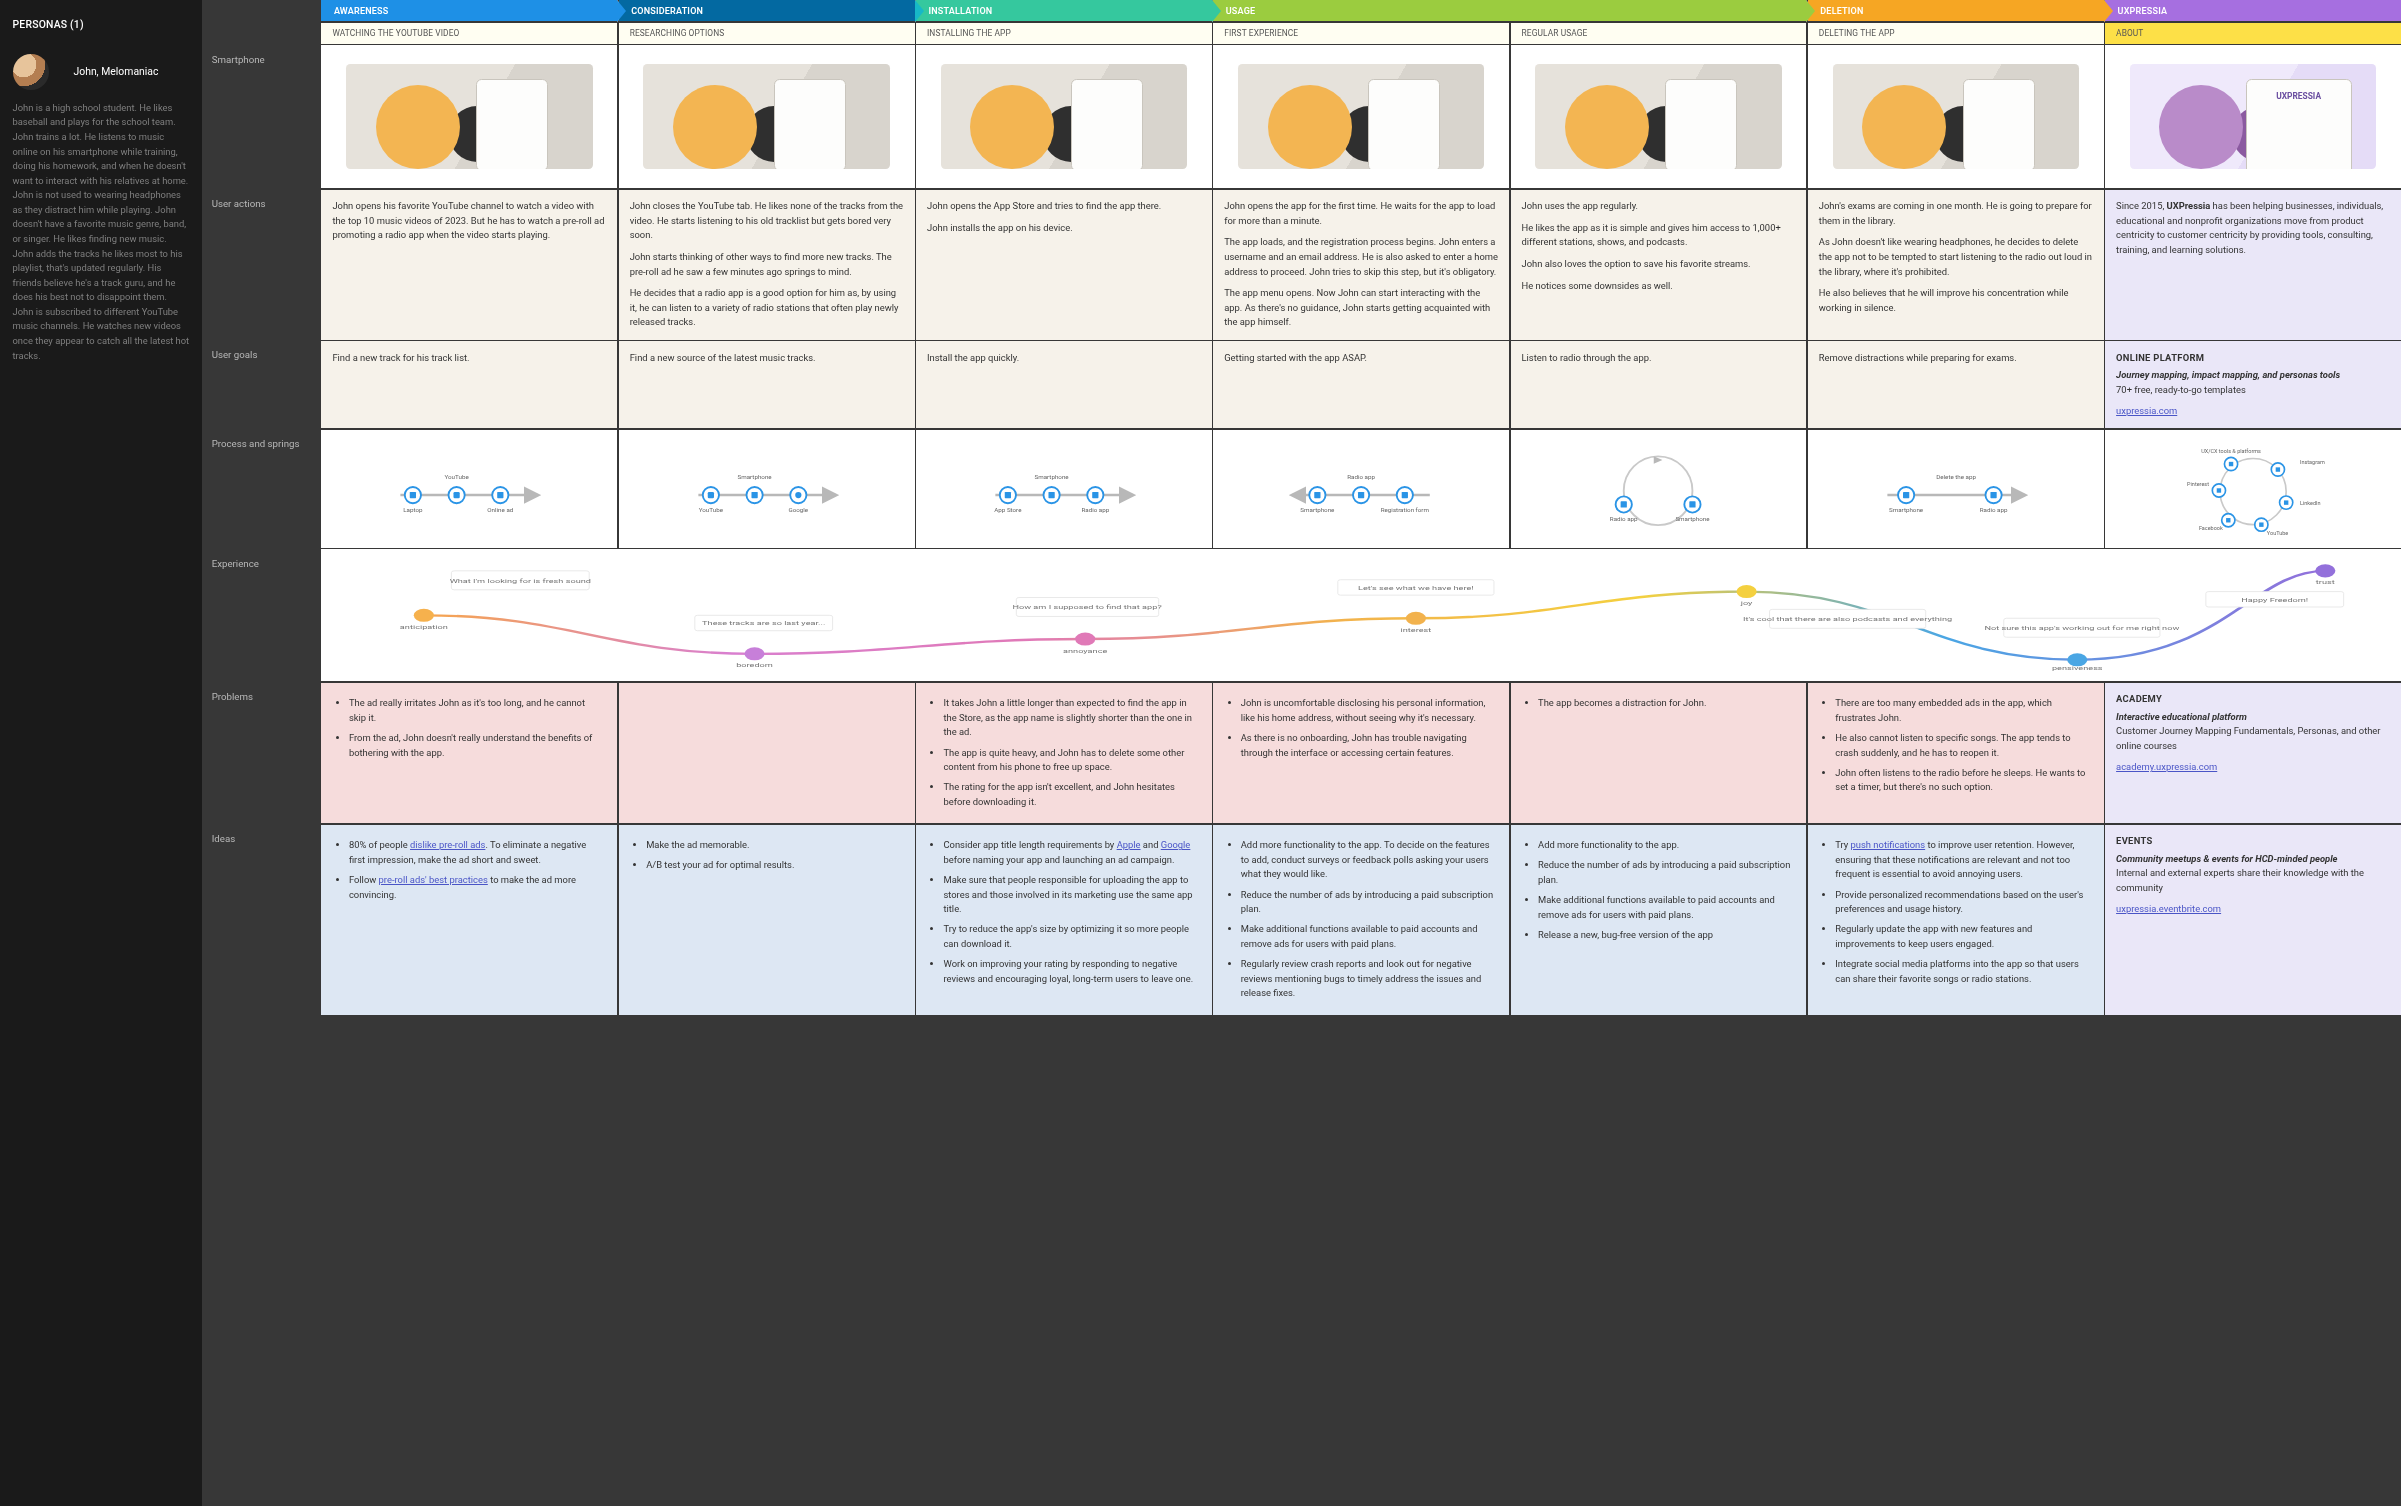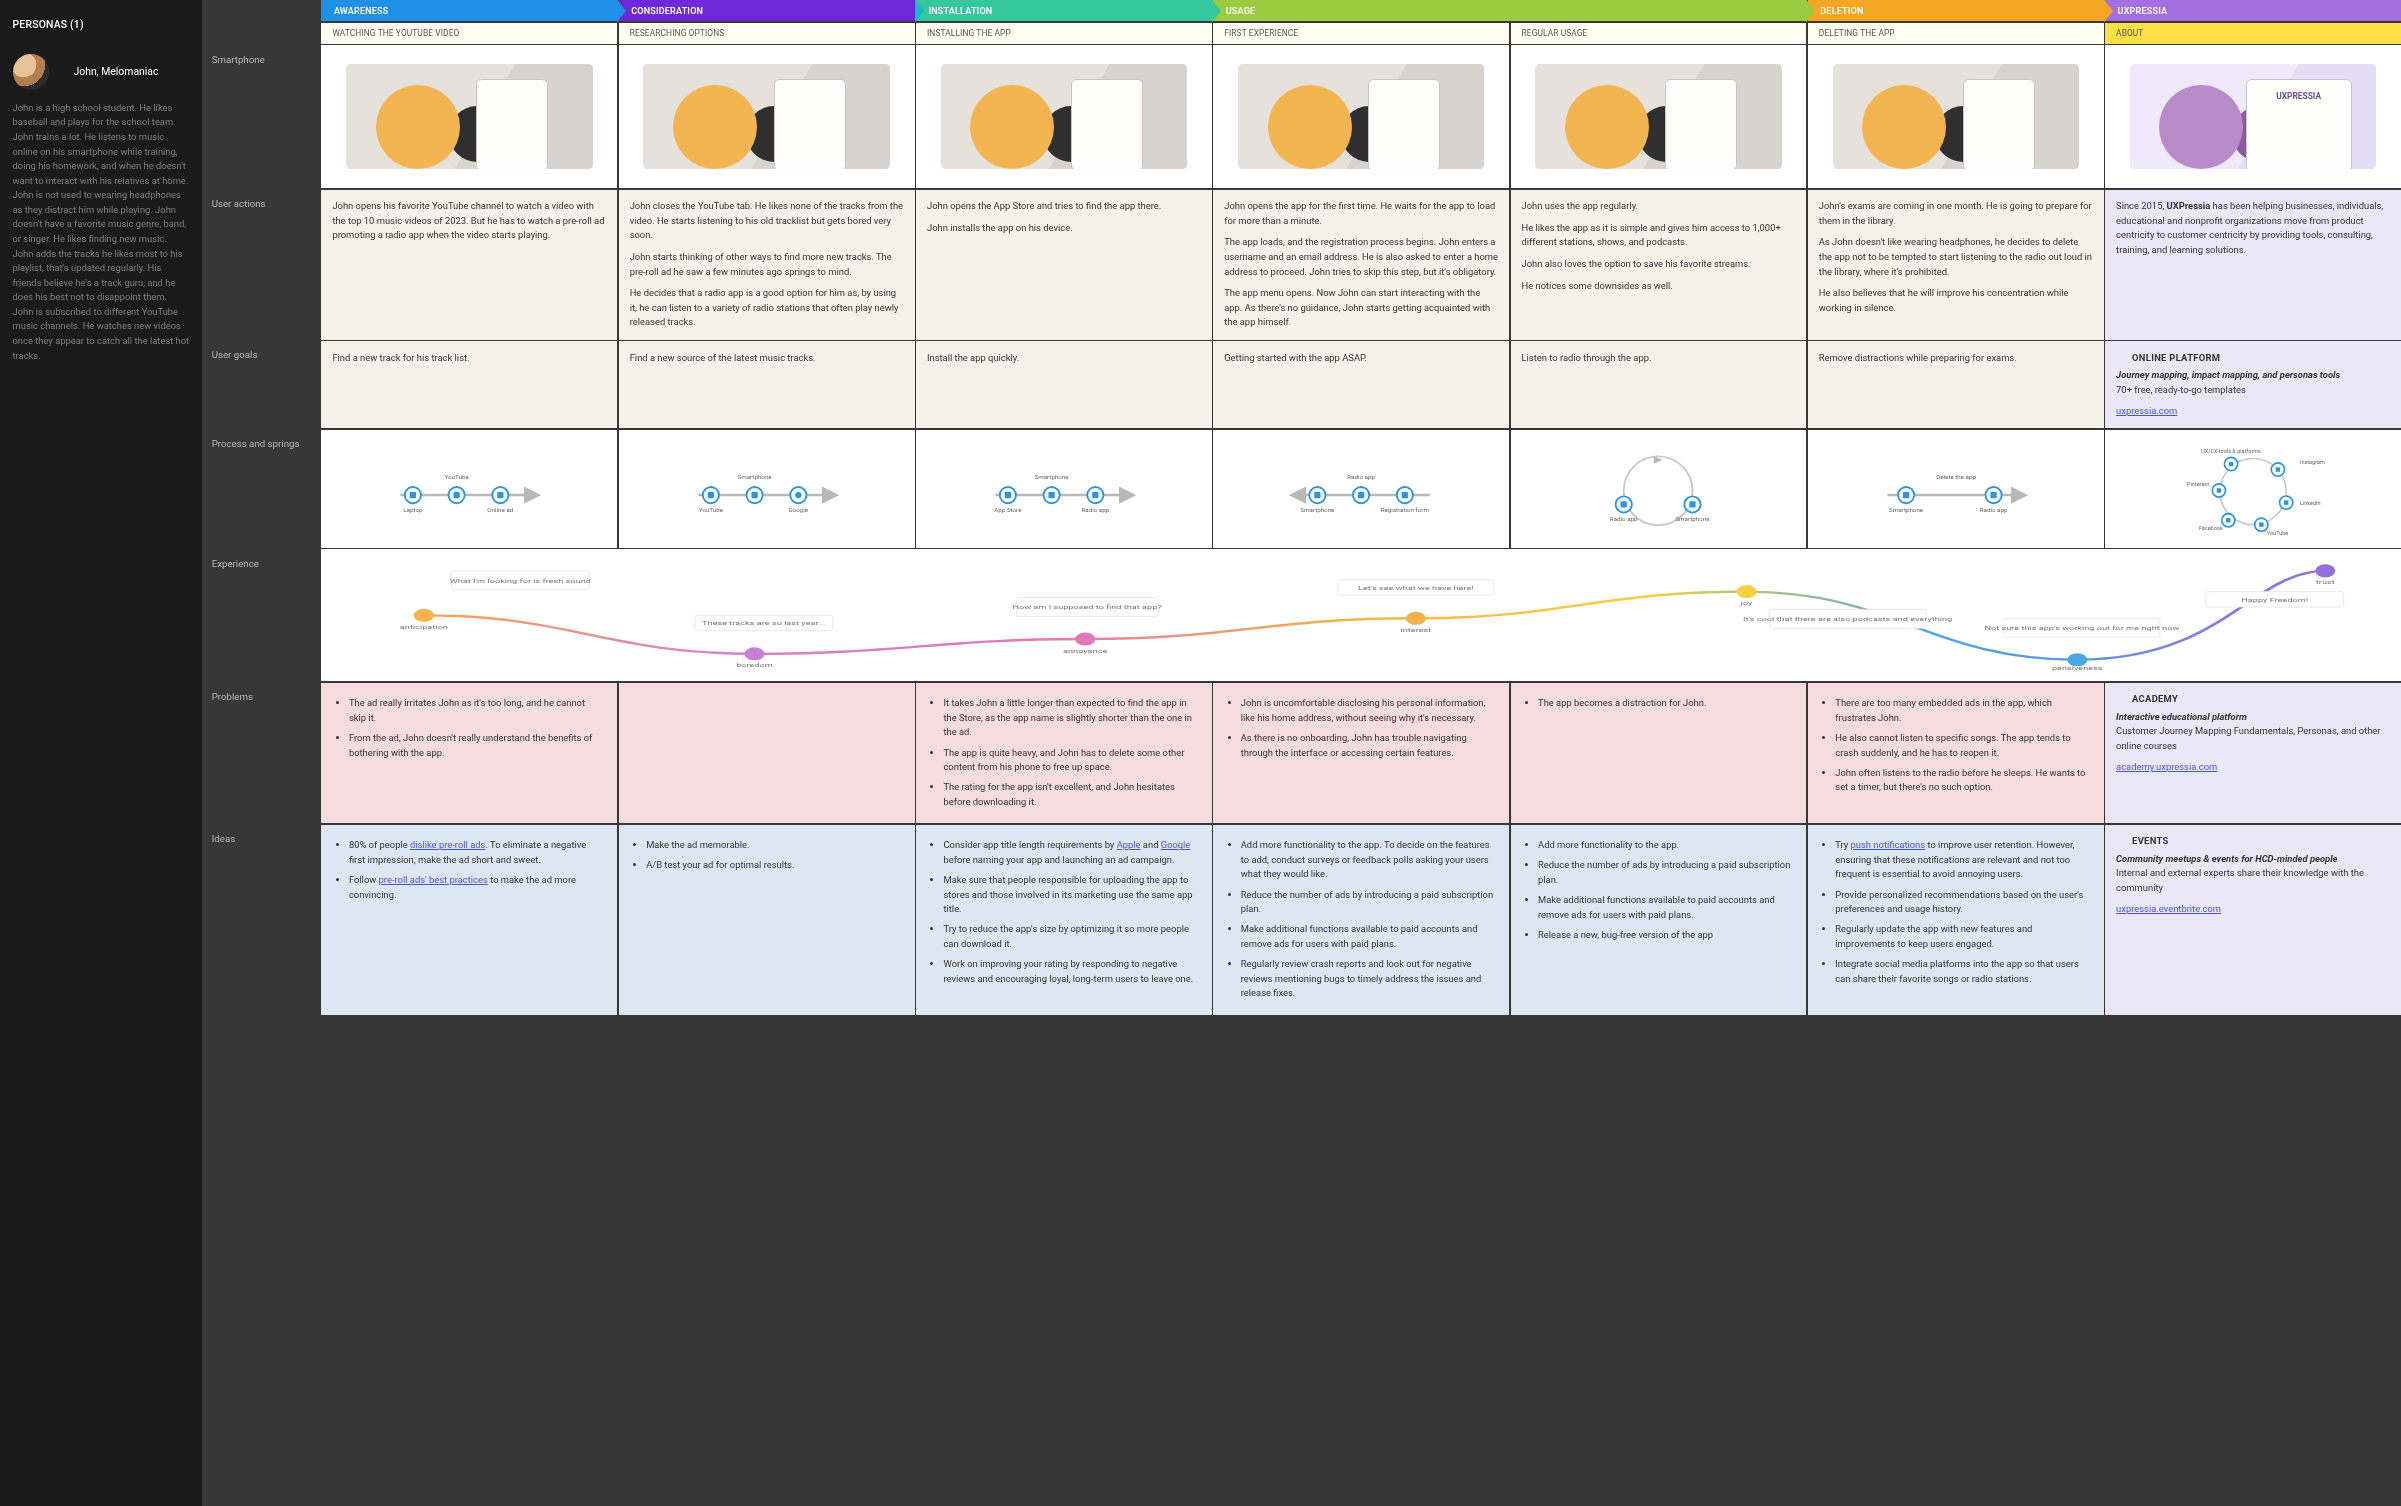--- a/index.html
+++ b/index.html
@@ -31,21 +31,21 @@
   
   .grid{display:grid;grid-template-columns: var(--label-w) repeat(7, var(--col-w));gap:var(--gap);}
   .row-label{background:#373737;color:#b8b8b8;font-size:9.7px;padding:8.4px 9.7px 2.8px;}
   .cell{background:#fff;padding:9.7px 11px;font-size:9.4px;line-height:1.55;color:#333;}
   .phase{color:#fff;font-weight:600;font-size:9px;padding:5.6px 12.5px;letter-spacing:0.2px;position:relative;text-transform:uppercase;}
   .phase::after{content:"";position:absolute;right:-9px;top:0;border-top:11px solid transparent;border-bottom:11px solid transparent;border-left:9px solid currentColor;z-index:2;}
   .phase::before{content:"";position:absolute;right:-9px;top:0;border-top:11px solid transparent;border-bottom:11px solid transparent;border-left:9px solid;border-left-color:inherit;}
   .phase span{color:#fff;}
   .phase-awareness{background:#1e90e6;}
   .phase-awareness::after{border-left-color:#1e90e6;color:#1e90e6;}
-  .phase-consideration{background:#6d28d9;}
+  .phase-consideration{background:#0369a1;}
   .phase-consideration::after{border-left-color:#17b8c7;color:#17b8c7;}
   .phase-installation{background:#35c89e;}
   .phase-installation::after{border-left-color:#35c89e;color:#35c89e;}
   .phase-usage{background:#9bcc3f;grid-column:span 2;}
   .phase-usage::after{border-left-color:#9bcc3f;color:#9bcc3f;}
   .phase-deletion{background:#f6a623;}
   .phase-deletion::after{border-left-color:#f6a623;color:#f6a623;}
   .phase-ux{background:#a66fe0;}
   .phase-ux::after{border-left-color:#a66fe0;color:#a66fe0;}
 
@@ -82,21 +82,21 @@
   .node-inner{fill:#2a94e6;}
   .arrow{stroke:#b8b8b8;stroke-width:4;marker-end:url(#arr);}
   .ring{fill:none;stroke:#c9c9c9;stroke-width:3;}
 
   
   .experience{grid-column: 2 / span 7;height:132px;background:#fff;}
   .experience svg{width:100%;height:100%;}
   .mood-label{font-size:10px;fill:#777;text-anchor:middle;}
   .quote-box{fill:#fff;stroke:#e2e2e2;}
 
-  .h-title{font-weight:700;margin-bottom:2.8px;text-transform:uppercase;letter-spacing:0.3px;margin-left:16px;}
+  .h-title{font-weight:700;margin-bottom:2.8px;text-transform:uppercase;letter-spacing:0.3px;}
 </style>
 </head>
 <body>
 
 <div class="app">
   <aside class="sidebar">
     <h1>PERSONAS (1)</h1>
     <div class="persona-head">
       <div class="avatar"></div>
       <div class="persona-name">John, Melomaniac</div>

